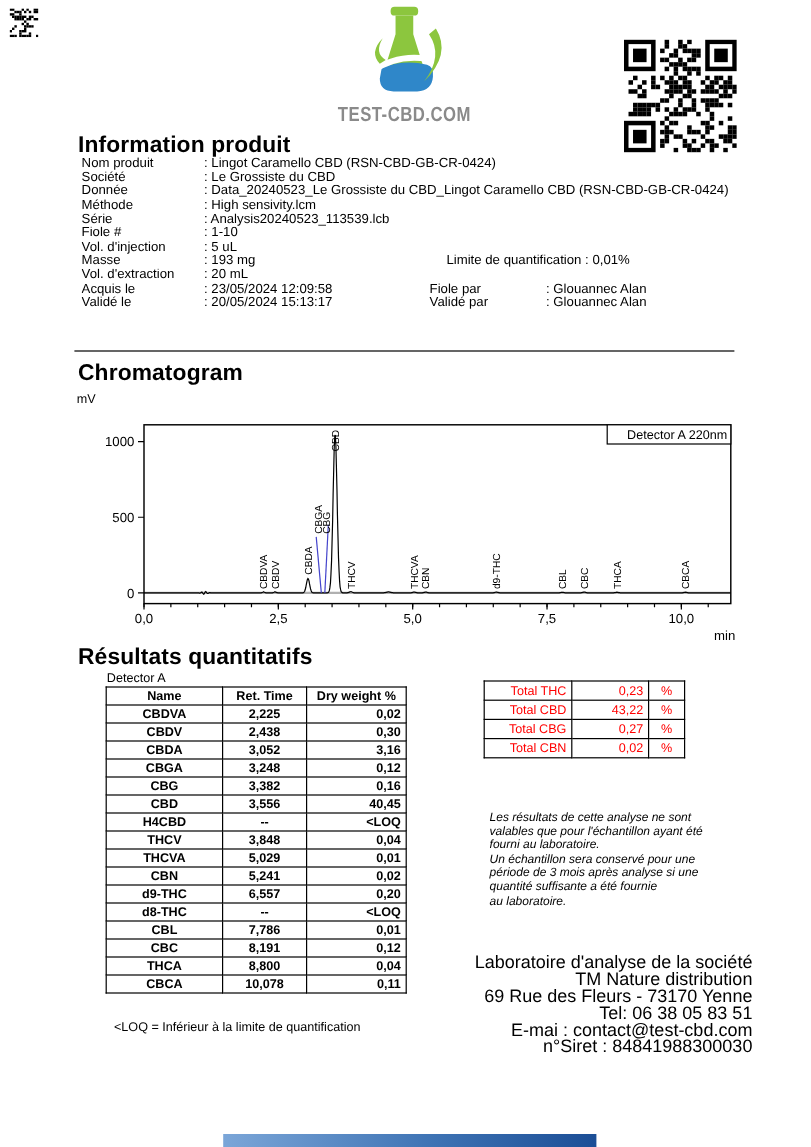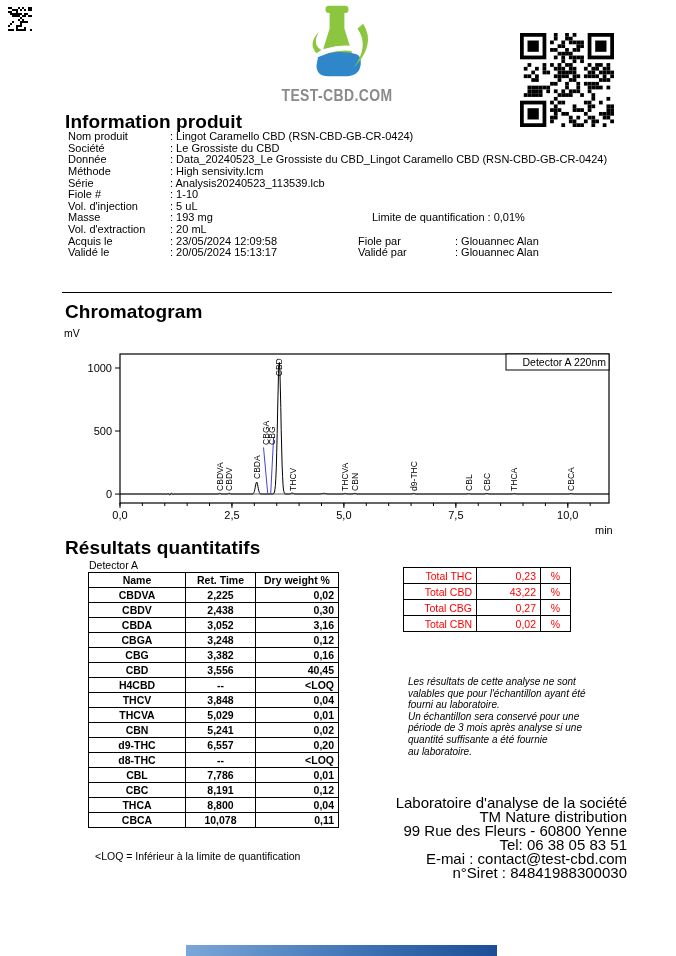--- a/index.html
+++ b/index.html
@@ -528,20 +528,20 @@
       <div class="disc">fourni au laboratoire.</div>
       <div class="disc">Un échantillon sera conservé pour une</div>
       <div class="disc">période de 3 mois après analyse si une</div>
       <div class="disc">quantité suffisante a été fournie</div>
       <div class="disc">au laboratoire.</div>
     </div>
 
   <div id="lab-block" class="abs" style="left:347px;top:796px;width:280px">
       <div class="lab-line">Laboratoire d'analyse de la société</div>
       <div class="lab-line">TM Nature distribution</div>
-      <div class="lab-line">99 Rue des Fleurs - 60800 Yenne</div>
+      <div class="lab-line">69 Rue des Fleurs - 73170 Yenne</div>
       <div class="lab-line">Tel: 06 38 05 83 51</div>
       <div class="lab-line">E-mai : contact@test-cbd.com</div>
       <div class="lab-line">n°Siret : 84841988300030</div>
     </div>
 
   <div id="blue-bar"></div>
 </div>
 
 </body></html>

